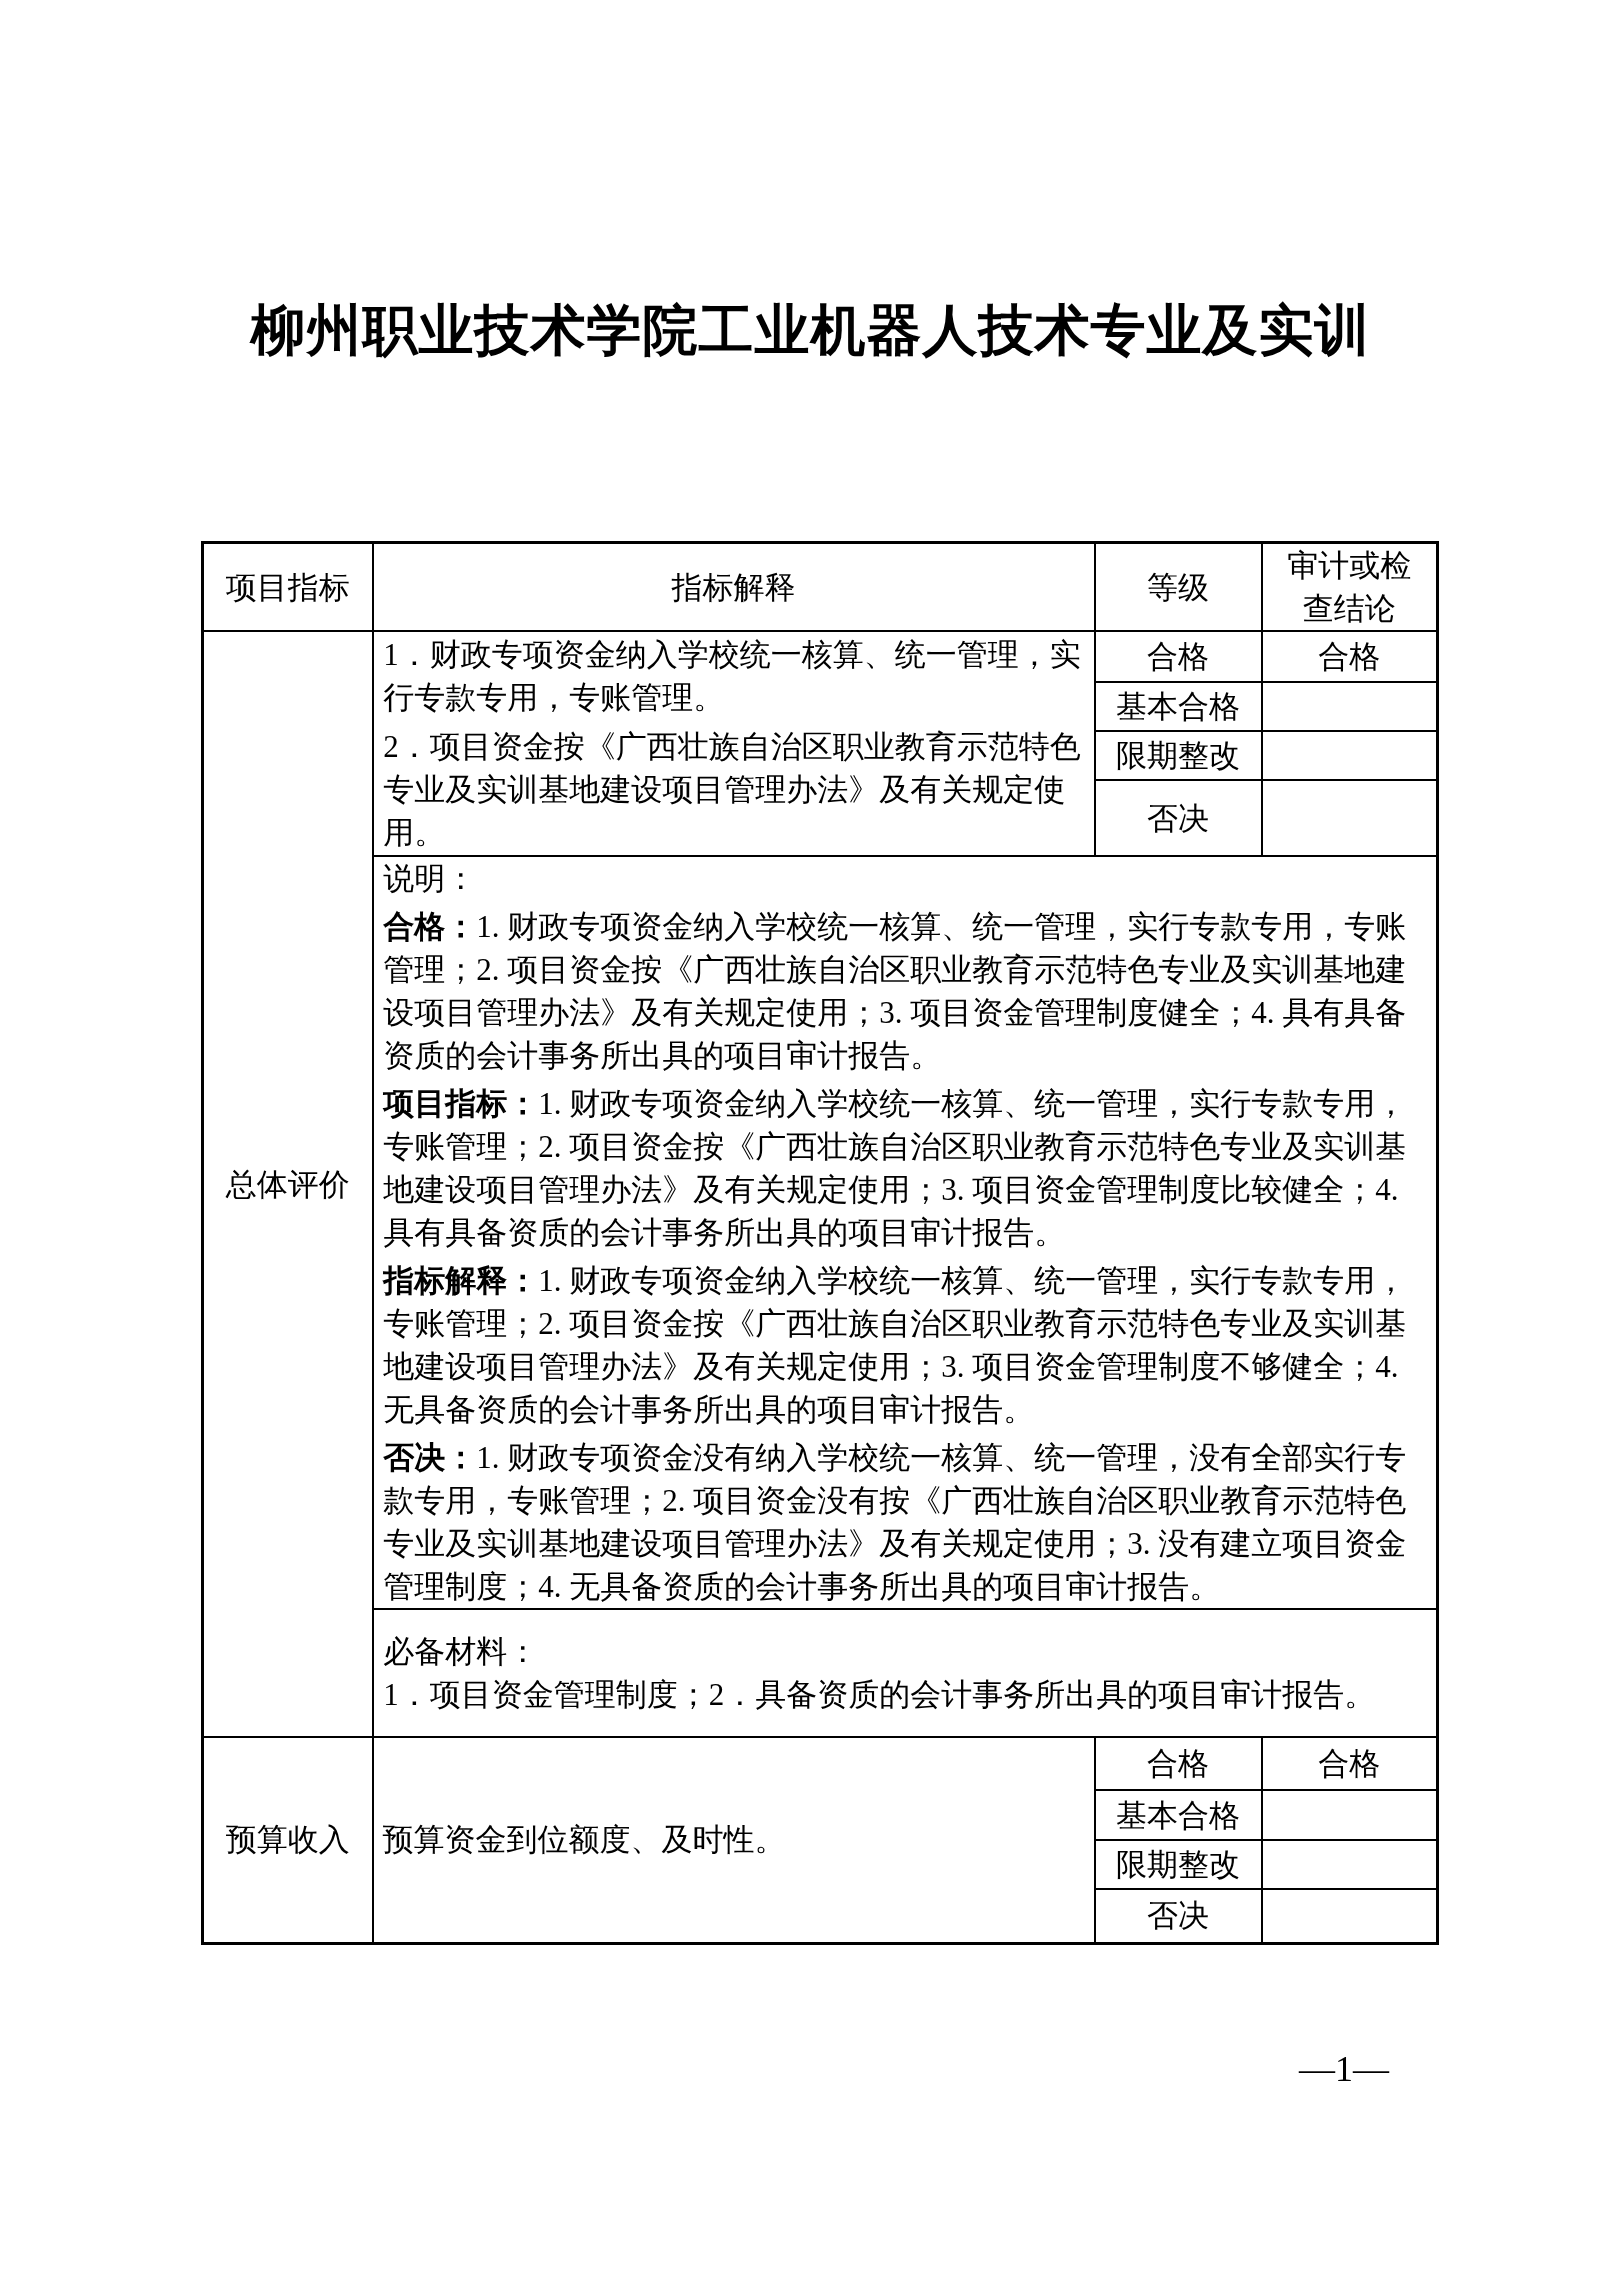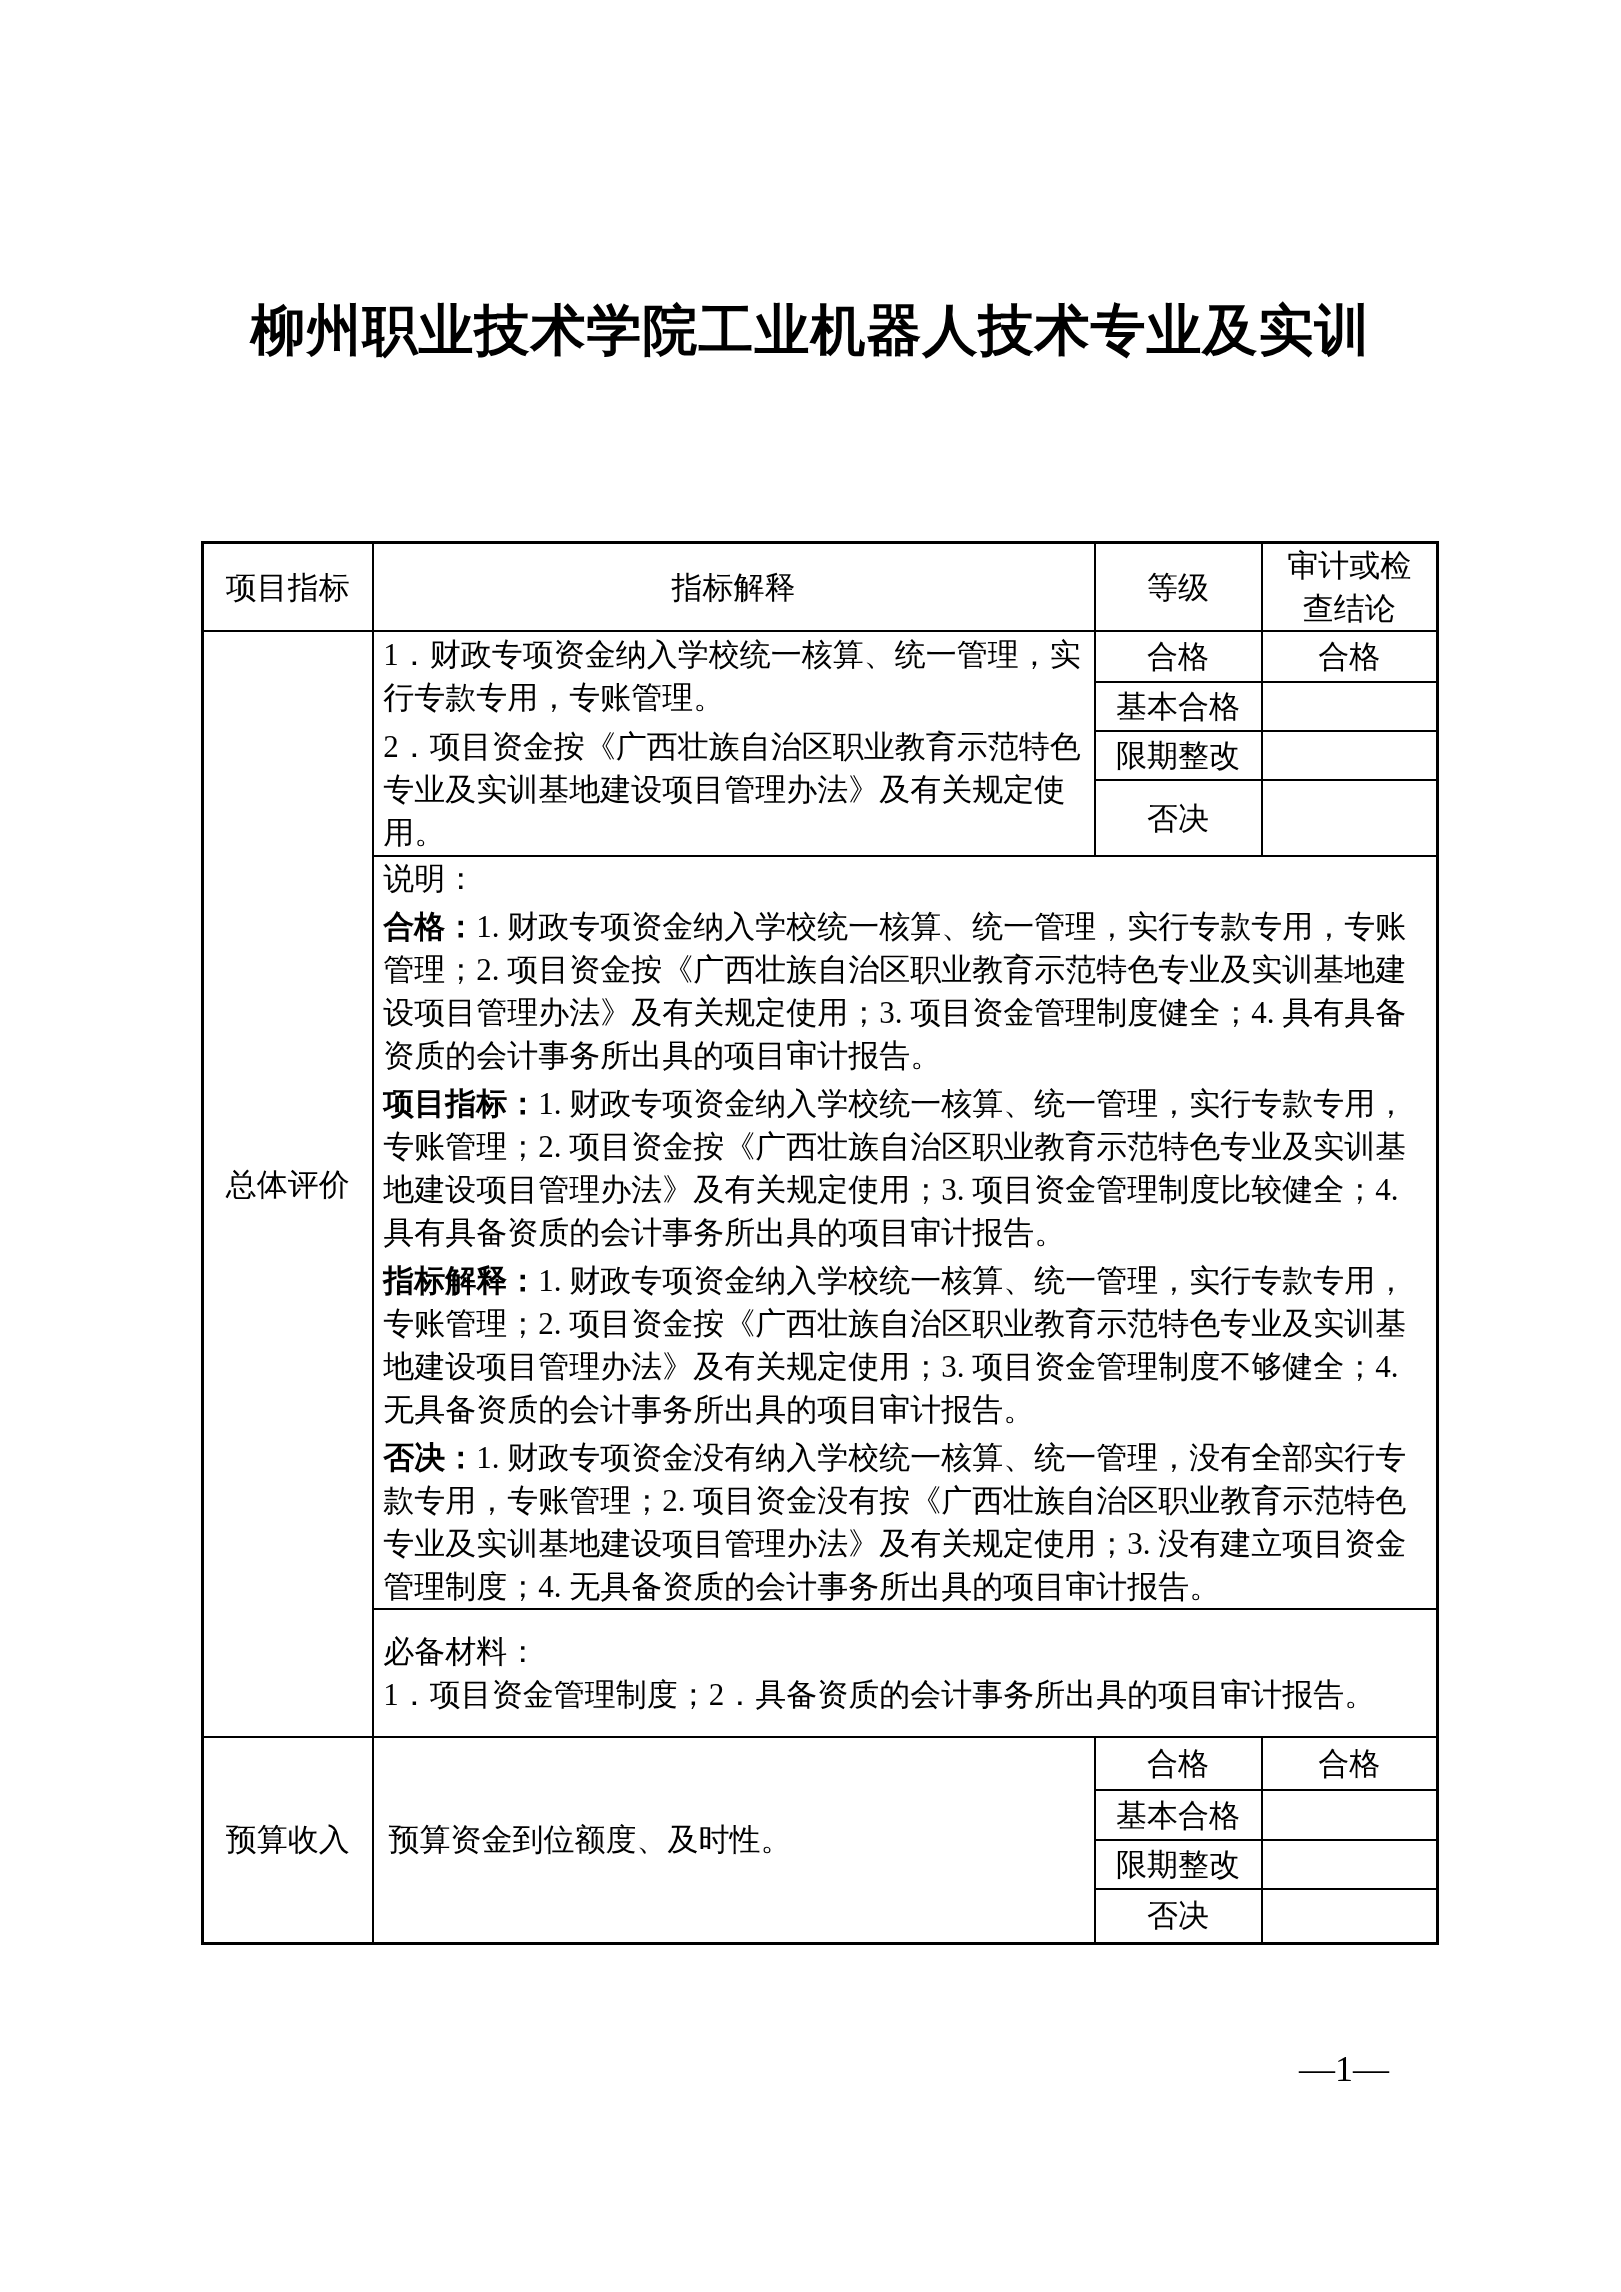--- a/index.html
+++ b/index.html
@@ -105,21 +105,21 @@
 
     <tr style="height:128px">
       <td colspan="3" class="materials bb5">
         <p>必备材料：</p>
         <p>1．项目资金管理制度；2．具备资质的会计事务所出具的项目审计报告。</p>
       </td>
     </tr>
 
     <tr style="height:53px">
       <td rowspan="4" class="center">预算收入</td>
-      <td rowspan="4" style="padding-left:15px">预算资金到位额度、及时性。</td>
+      <td rowspan="4" style="padding-left:9px">预算资金到位额度、及时性。</td>
       <td class="center">合格</td>
       <td class="center">合格</td>
     </tr>
     <tr style="height:50px">
       <td class="center">基本合格</td>
       <td class="center"></td>
     </tr>
     <tr style="height:49px">
       <td class="center">限期整改</td>
       <td class="center"></td>

